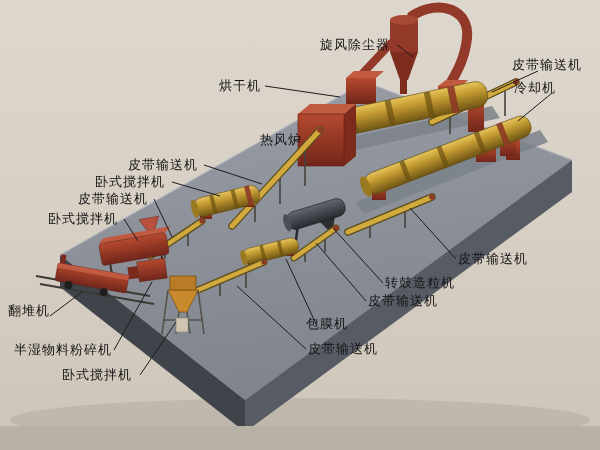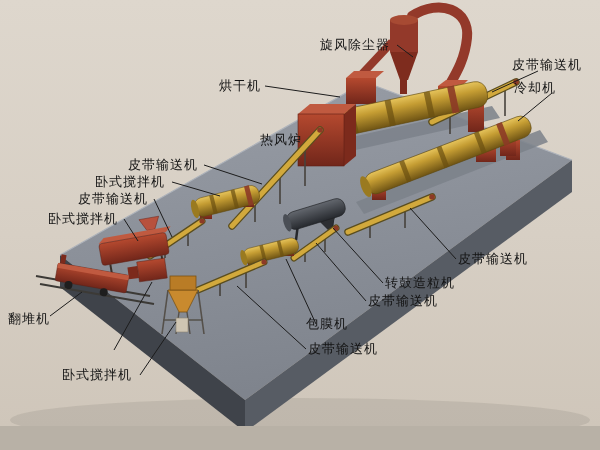--- a/index.html
+++ b/index.html
@@ -252,21 +252,22 @@
 
 <div class="label" style="left:320px;top:38px">旋风除尘器</div>
 <div class="label" style="left:219px;top:79px">烘干机</div>
 <div class="label" style="left:512px;top:58px">皮带输送机</div>
 <div class="label" style="left:514px;top:81px">冷却机</div>
 <div class="label" style="left:260px;top:133px">热风炉</div>
 <div class="label" style="left:128px;top:158px">皮带输送机</div>
 <div class="label" style="left:95px;top:175px">卧式搅拌机</div>
 <div class="label" style="left:78px;top:192px">皮带输送机</div>
 <div class="label" style="left:48px;top:212px">卧式搅拌机</div>
-<div class="label" style="left:8px;top:312px">翻堆机</div>
+<div class="label" style="left:8px;top:304px">翻堆机</div>
+<div class="label" style="left:14px;top:343px">半湿物料粉碎机</div>
 <div class="label" style="left:62px;top:368px">卧式搅拌机</div>
 <div class="label" style="left:308px;top:342px">皮带输送机</div>
 <div class="label" style="left:306px;top:317px">包膜机</div>
 <div class="label" style="left:368px;top:294px">皮带输送机</div>
 <div class="label" style="left:385px;top:276px">转鼓造粒机</div>
 <div class="label" style="left:458px;top:252px">皮带输送机</div>
 
 </div>
 
 </body></html>

